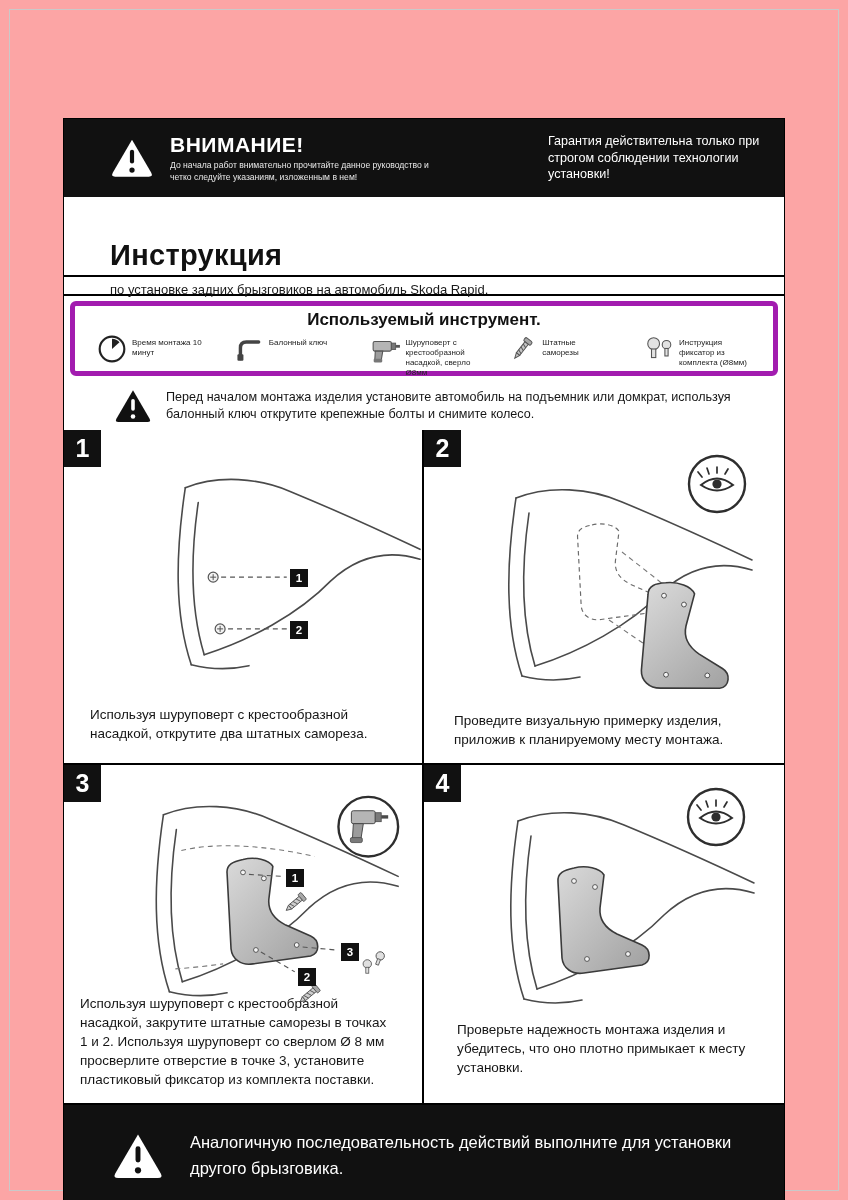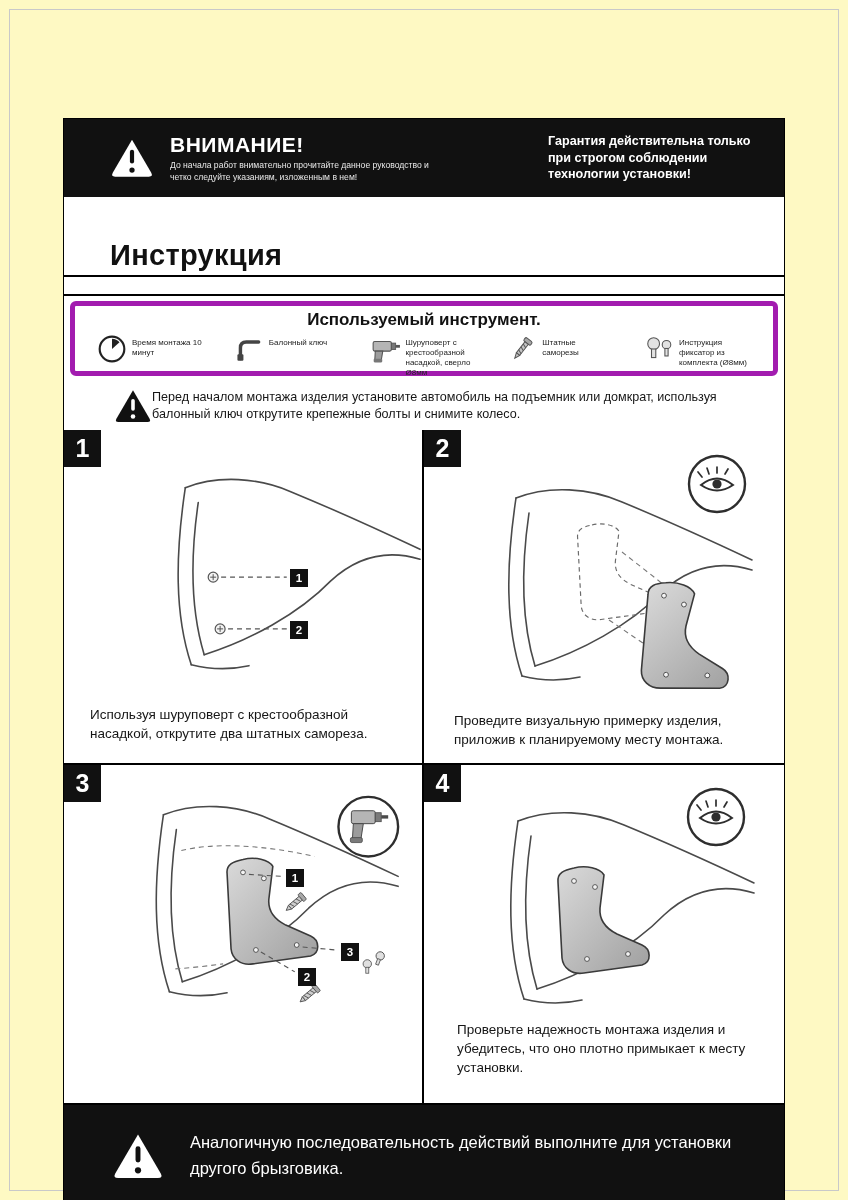--- a/index.html
+++ b/index.html
@@ -1,49 +1,49 @@
 <!DOCTYPE html>
 <html><head>
 <meta charset="utf-8">
 <style>
   * { margin:0; padding:0; box-sizing:border-box; }
   html,body { background:#fff; }
   body { width:848px; height:1200px; position:relative; font-family:"Liberation Sans", sans-serif; color:#111; }
-  .screen { position:absolute; inset:0; width:848px; height:1200px; background:#fef9c3; overflow:hidden; }
+  .screen { position:absolute; inset:0; width:848px; height:1200px; background:#fca5a5; overflow:hidden; }
   .sheet-edge { position:absolute; left:9px; top:9px; right:9px; bottom:9px; border:1px solid #c9c9c9; }
 
   .doc { position:absolute; left:63px; top:118px; width:722px; border:1px solid #000; background:#fff; }
 
   
   .hdr { height:78px; background:#111; display:flex; align-items:center; padding:0 18px 0 46px; }
   .hdr .tri { width:44px; height:42px; flex:0 0 auto; }
   .hdr-left { margin-left:16px; }
   .hdr-title { color:#fff; font-size:21px; font-weight:bold; letter-spacing:.5px; }
   .hdr-note { color:#e8e8e8; font-size:8.6px; line-height:1.3; width:262px; margin-top:3px; }
   .hdr-spacer { flex:1; }
-  .hdr-warranty { color:#fff; font-size:12.6px; font-weight:bold; line-height:1.32; width:218px; }
+  .hdr-warranty { color:#fff; font-size:12.6px; font-weight:normal; line-height:1.32; width:218px; }
 
   
   .title-sec { height:63px; border-bottom:2px solid #000; }
   .title-sec h1 { font-size:29px; font-weight:bold; padding:6px 0 3px 46px; border-bottom:2px solid #000; letter-spacing:.3px;margin-top:36px; }
   .title-sub { font-size:13px; padding:5px 20px 0 46px; color:#1a1a1a; }
 
   
   .tools-sec { height:86px; padding:5px 6px 6px; }
   .tools-box { height:100%; border:5px solid #a21caf; border-radius:6px; padding:4px 14px 2px; }
   .tools-title { text-align:center; font-size:17px; font-weight:bold; }
   .tools-row { display:flex; justify-content:space-between; align-items:flex-start; margin-top:4px; padding:0 8px; }
   .tool { display:flex; align-items:flex-start; gap:5px; }
   .tool svg { width:30px; height:30px; flex:0 0 auto; }
   .tool-label { font-size:8px; line-height:1.25; width:72px; padding-top:4px; color:#222; }
 
   
   .warn-sec { height:48px; display:flex; align-items:center; padding-left:50px; }
   .warn-sec .tri { width:38px; height:36px; flex:0 0 auto; }
-  .warn-text { font-size:12.6px; line-height:1.38; width:592px; color:#161616; }
+  .warn-text { font-size:12.6px; line-height:1.38; width:592px; margin-left:14px; color:#161616; }
 
   
   .steps { display:grid; grid-template-columns:360px 360px; grid-template-rows:335px 338px; border-bottom:2px solid #000; }
   .step { position:relative; overflow:hidden; background:#fff; }
   .step.br { border-right:2px solid #000; }
   .step.bb { border-bottom:2px solid #000; }
   .step-num { position:absolute; left:0; top:0; width:37px; height:37px; background:#111; color:#fff;
               font-size:25px; font-weight:bold; display:flex; align-items:center; justify-content:center; z-index:3; }
   .step-art { position:absolute; inset:0; }
   .marker { position:absolute; width:18px; height:18px; background:#111; color:#fff; font-size:11.5px; font-weight:bold;
@@ -145,20 +145,21 @@
       <div class="hdr-left">
         <div class="hdr-title">ВНИМАНИЕ!</div>
         <div class="hdr-note">До начала работ внимательно прочитайте данное руководство и четко следуйте указаниям, изложенным в нем!</div>
       </div>
       <div class="hdr-spacer"></div>
       <div class="hdr-warranty">Гарантия действительна только при строгом соблюдении технологии установки!</div>
     </div>
 
     <div class="title-sec">
       <h1>Инструкция</h1>
+      <div class="title-sub">по установке задних брызговиков на автомобиль Skoda Rapid.</div>
     </div>
 
     <div class="tools-sec">
       <div class="tools-box">
         <div class="tools-title">Используемый инструмент.</div>
         <div class="tools-row">
 
           <div class="tool">
             <svg viewBox="0 0 28 28">
               <circle cx="14" cy="14" r="11.5" fill="#fff" stroke="#222" stroke-width="2"></circle>
@@ -258,20 +259,21 @@
           <path d="M186,110 L220,112 M198,188 L232,208 M240,183 L273,186" stroke="#555" stroke-width="1.1" stroke-dasharray="5,4" fill="none"></path>
           <use href="#screw-small" transform="translate(238,134) rotate(140)"></use>
           <use href="#screw-small" transform="translate(252,226) rotate(140)"></use>
           <use href="#rivet-small" transform="translate(305,200)"></use>
           <use href="#rivet-small" transform="translate(318,192) rotate(20)"></use>
           <use href="#drill-badge" transform="translate(306,62)"></use>
         </svg>
         <div class="marker" style="left:222px; top:104px">1</div>
         <div class="marker" style="left:234px; top:203px">2</div>
         <div class="marker" style="left:277px; top:178px">3</div>
+        <div class="step-caption cap-3">Используя шуруповерт с крестообразной насадкой, закрутите штатные саморезы в точках 1 и 2. Используя шуруповерт со сверлом Ø 8 мм просверлите отверстие в точке 3, установите пластиковый фиксатор из комплекта поставки.</div>
       </div>
 
       <div class="step">
         <div class="step-num">4</div>
         <svg class="step-art" viewBox="0 0 360 338">
           <use href="#arch" transform="translate(-28,-2)"></use>
           <use href="#mudflap" transform="translate(130,103)"></use>
           <use href="#eye-badge" transform="translate(292,52)"></use>
         </svg>
         <div class="step-caption cap-4">Проверьте надежность монтажа изделия и убедитесь, что оно плотно примыкает к месту установки.</div>

